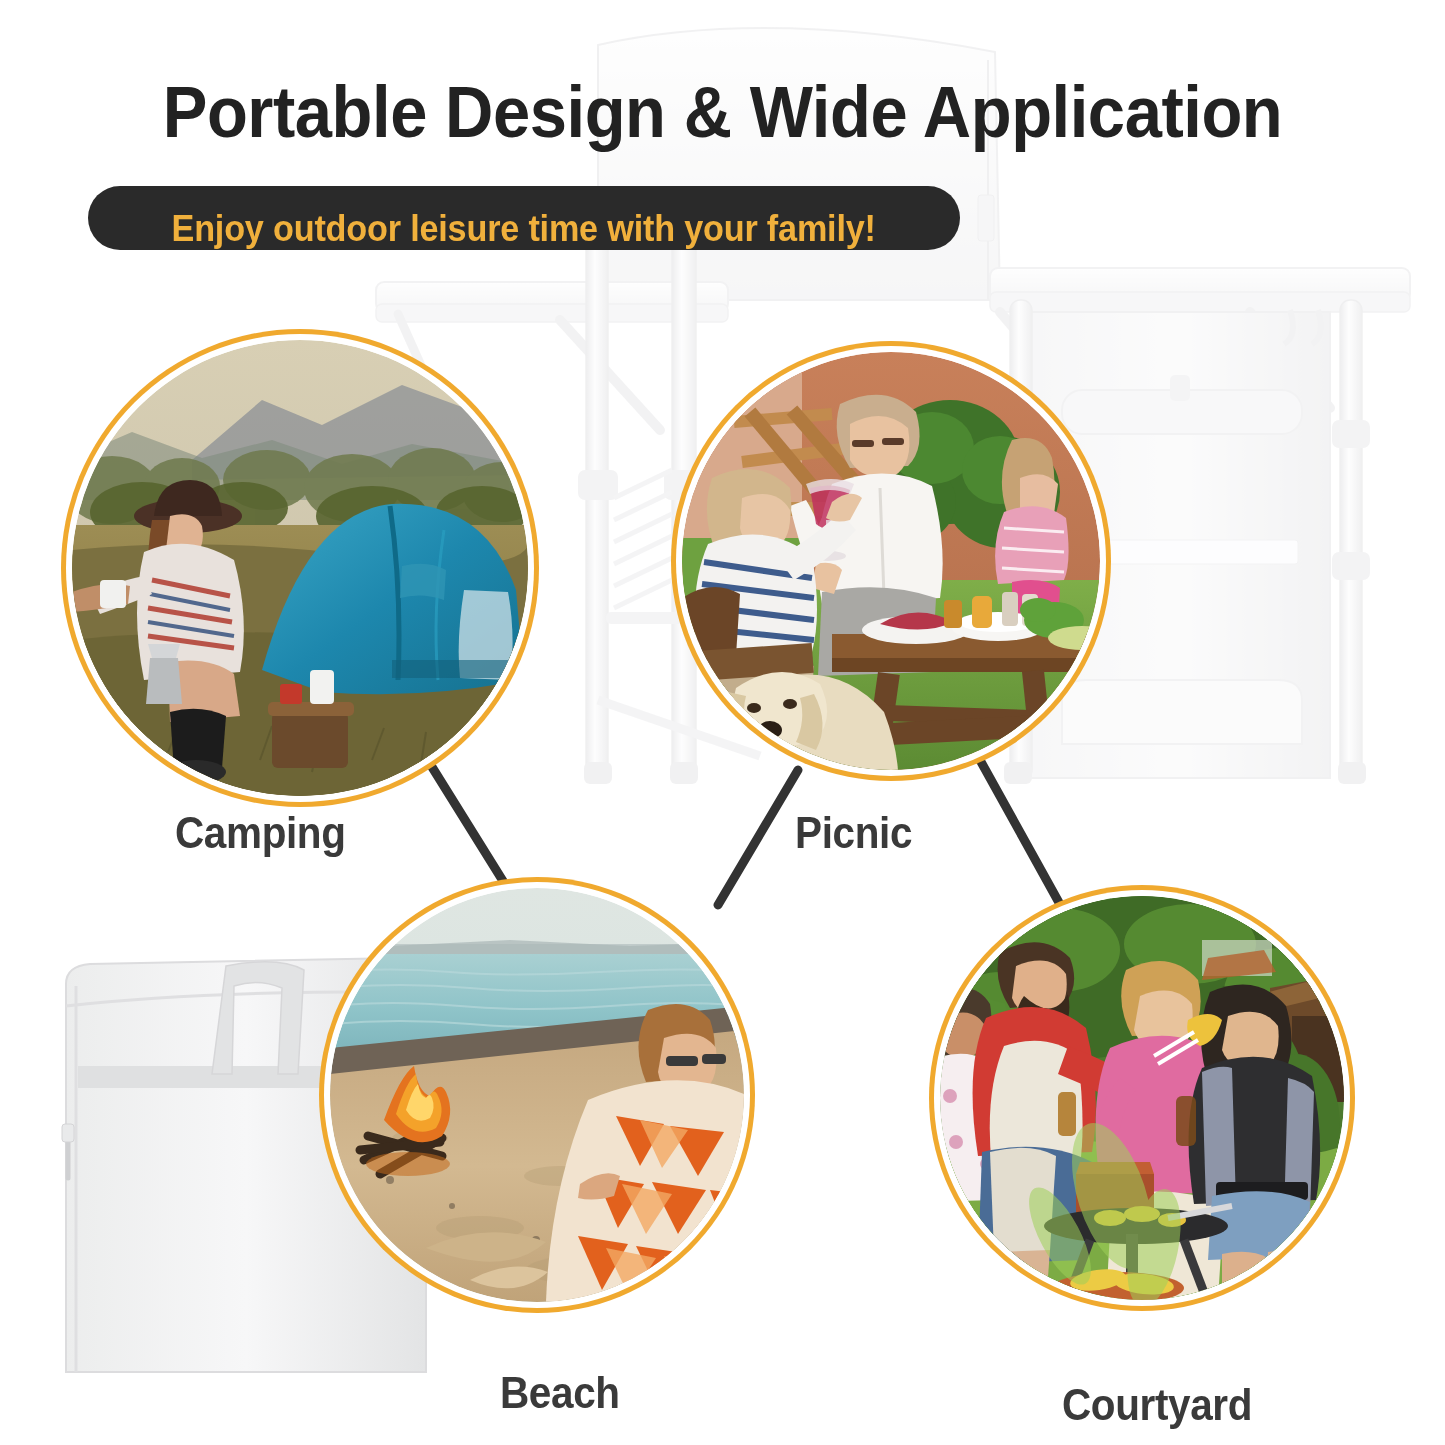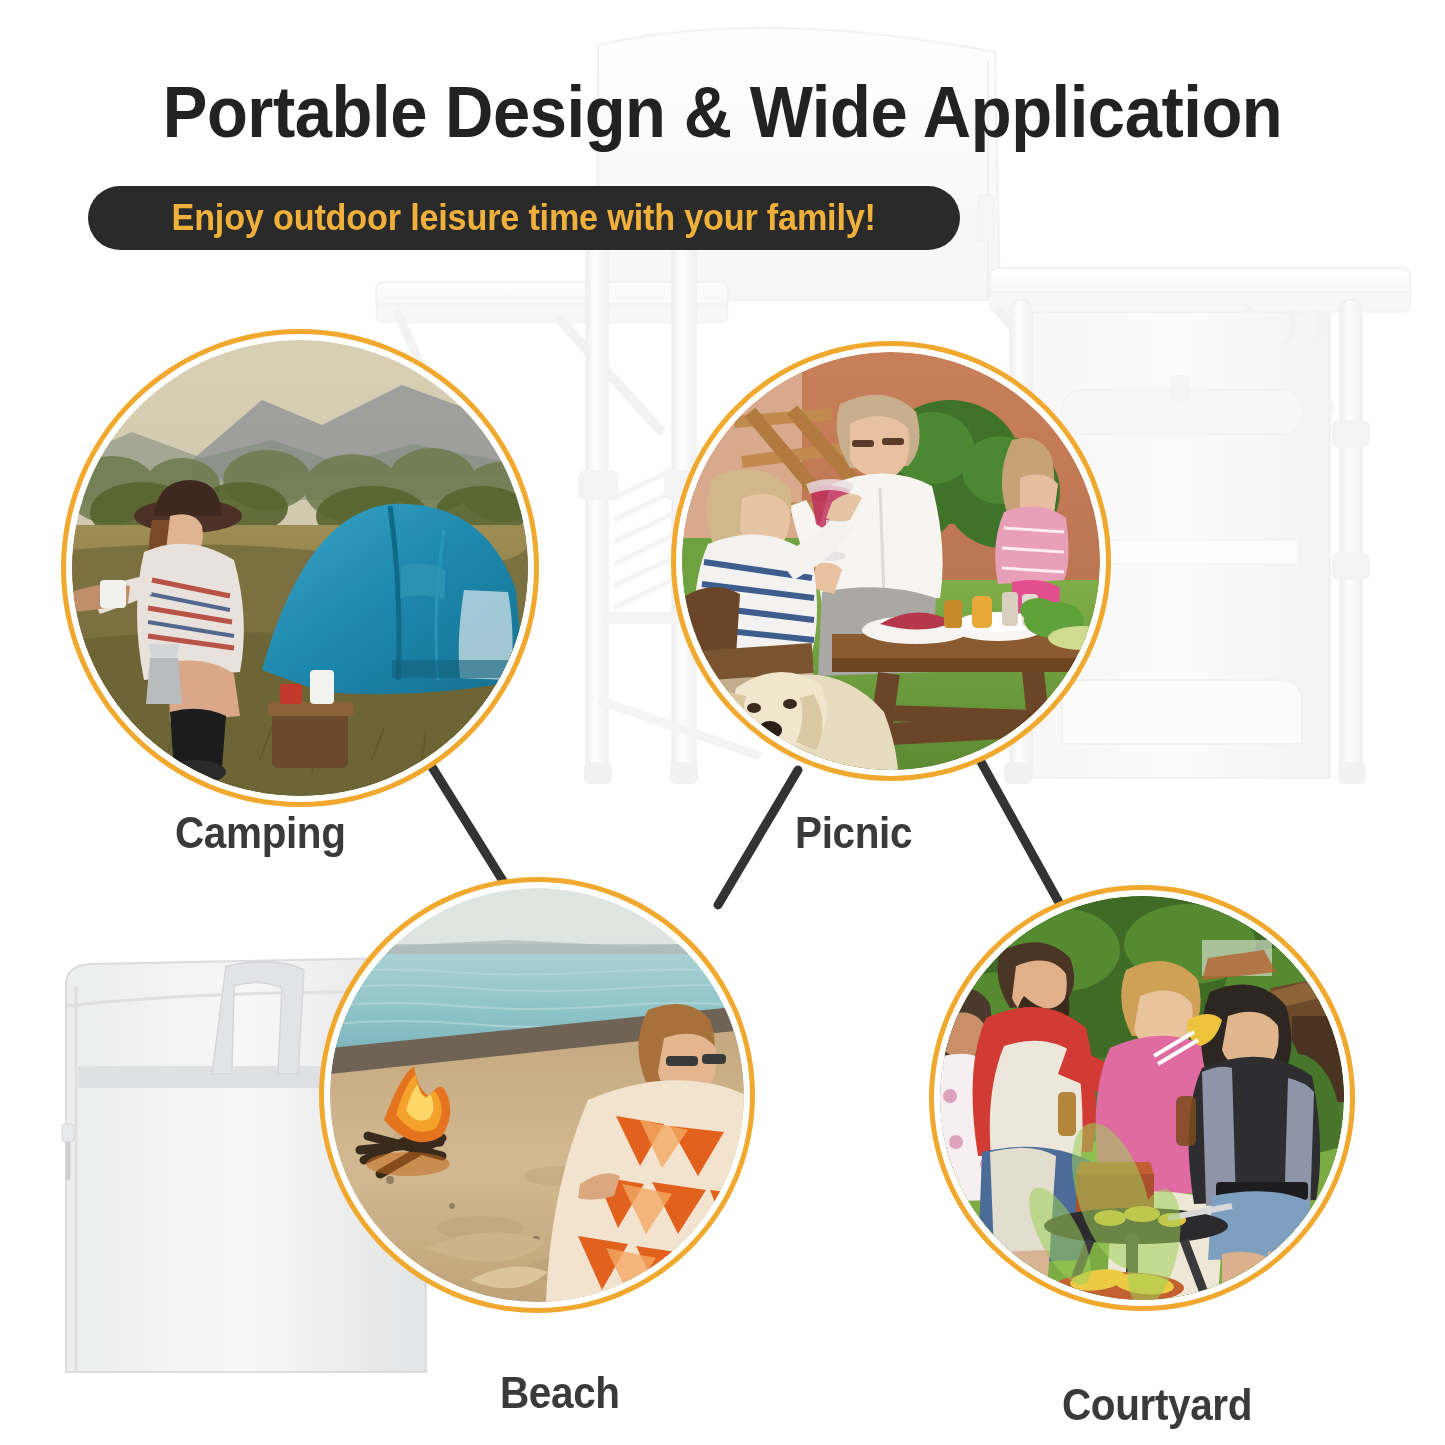--- a/index.html
+++ b/index.html
@@ -46,21 +46,21 @@
 
   .subtitle-wrap {
     position: absolute;
     left: 88px;
     top: 186px;
     width: 872px;
     height: 64px;
     background: #2a2a2a;
     border-radius: 34px;
     display: flex;
-    align-items: center;
+    align-items: flex-end;
     justify-content: center;
   }
   .subtitle {
     font-size: 36px;
     font-weight: 700;
     color: #f0b03c;
     letter-spacing: -0.2px;
     white-space: nowrap;
     transform: scaleX(0.95);
   }

